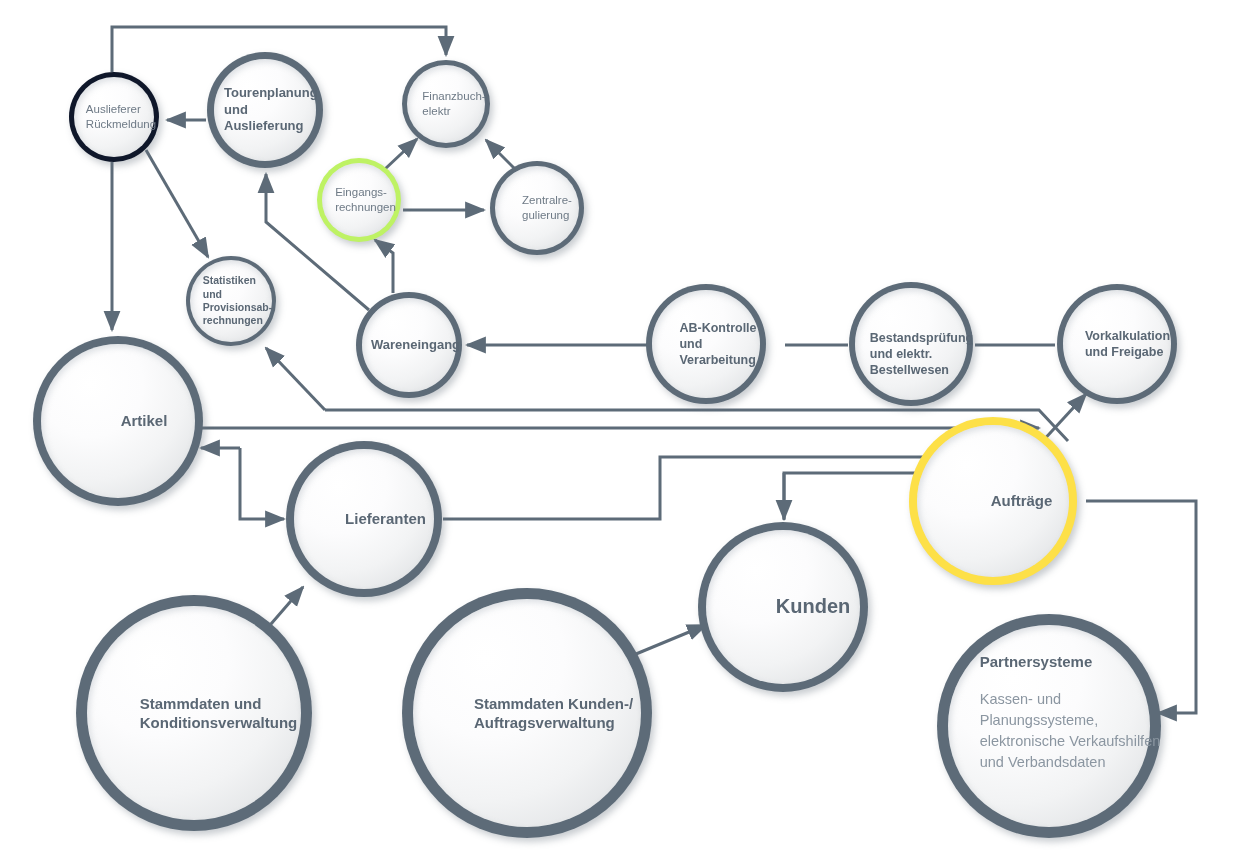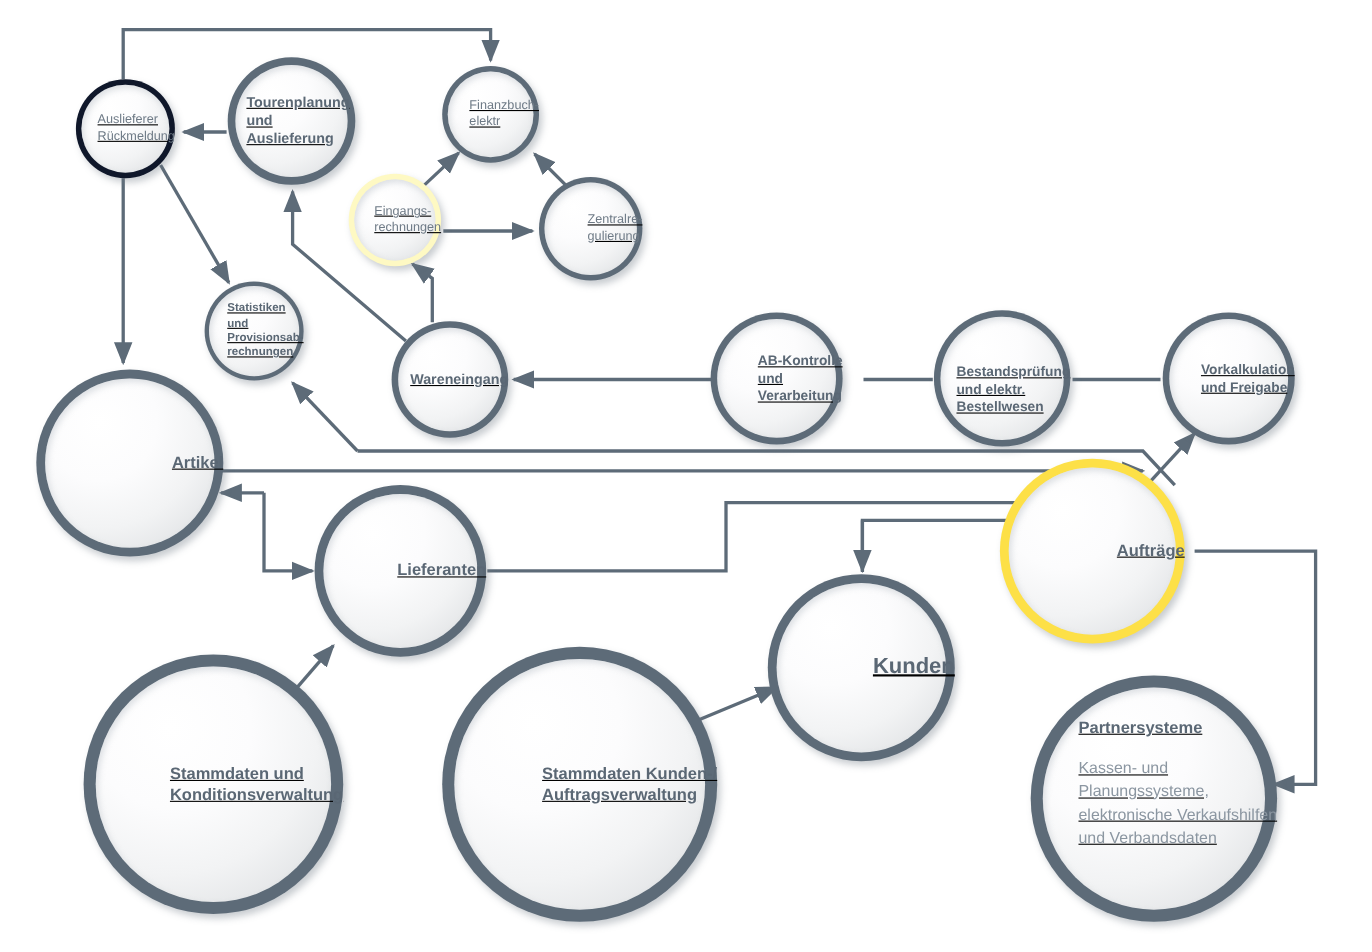--- a/index.html
+++ b/index.html
@@ -23,23 +23,22 @@
     top: 0;
     width: 1247px;
     height: 865px;
   }
   .node {
     position: absolute;
     border-radius: 50%;
     box-sizing: border-box;
     display: flex;
     align-items: center;
-    justify-content: flex-end;
+    justify-content: center;
     box-shadow: 3px 4px 7px rgba(110,120,132,0.38);
-    text-decoration: underline;
   }
   .node .face {
     position: absolute;
     border-radius: 50%;
     background:
       radial-gradient(circle at 32% 26%, #ffffff 0%, #fcfcfd 34%, #f2f3f4 62%, #e2e4e6 86%, #d8dbdd 100%);
     box-shadow: inset 2px 3px 6px rgba(150,158,168,0.30);
   }
   .node .label {
     position: relative;
@@ -145,21 +144,21 @@
       <div class="node bold" style="left: 207px; top: 52px; width: 116px; height: 116px; background: rgb(93, 107, 120); padding-left: 17px;">
         <div class="face" style="inset: 7px;"></div>
         <div class="label" style="font-size: 13px;">Tourenplanung
 und Auslieferung</div>
       </div>
       <div class="node regular" style="left: 402px; top: 60px; width: 88px; height: 88px; background: rgb(93, 107, 120); padding-left: 16px;">
         <div class="face" style="inset: 5px;"></div>
         <div class="label" style="font-size: 11.5px;">Finanzbuch-
 elektr</div>
       </div>
-      <div class="node regular" style="left: 317px; top: 158px; width: 84px; height: 84px; background: #fef9c3; padding-left: 13px;">
+      <div class="node regular" style="left: 317px; top: 158px; width: 84px; height: 84px; background: #bef264; padding-left: 13px;">
         <div class="face" style="inset: 5px;"></div>
         <div class="label" style="font-size: 11.5px;">Eingangs-
 rechnungen</div>
       </div>
       <div class="node regular" style="left: 490px; top: 161px; width: 94px; height: 94px; background: rgb(93, 107, 120); padding-left: 20px;">
         <div class="face" style="inset: 5px;"></div>
         <div class="label" style="font-size: 11.5px;">Zentralre-
 gulierung</div>
       </div>
       <div class="node bold" style="left: 186px; top: 256px; width: 90px; height: 90px; background: rgb(93, 107, 120); padding-left: 13px;">

